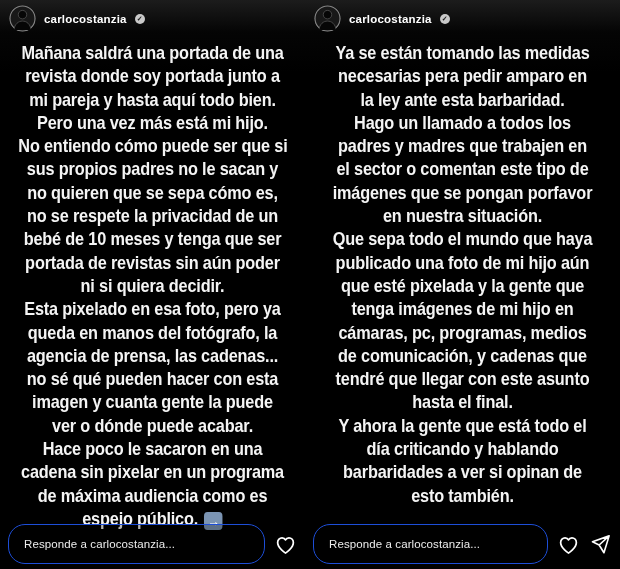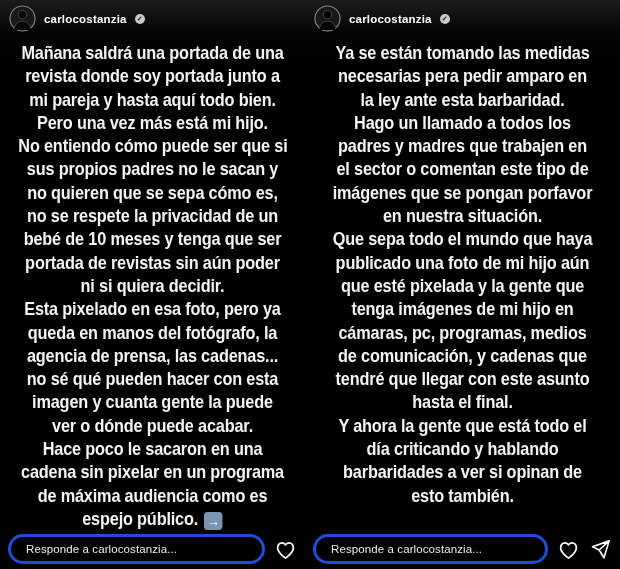--- a/index.html
+++ b/index.html
@@ -17,21 +17,21 @@
   .verified { width:10px; height:10px; border-radius:50%; background:#c9c9c9; color:#1c1c1c;
     font-size:7px; line-height:10px; text-align:center; font-weight:bold; display:inline-block; }
   .story-text { position:absolute; top:41px; left:0; right:0; text-align:center;
     color:#f4f4f4; font-weight:bold; font-size:18.5px; line-height:23.3px;
     letter-spacing:-0.2px; transform:scaleX(.88); transform-origin:50% 0; z-index:2; }
   .story-line { white-space:nowrap; }
   .arrow-emoji { display:inline-block; background:#7b94b3; color:#fff; border-radius:4px;
     width:21px; height:18px; line-height:18px; font-size:14px; font-weight:bold;
     margin-left:7px; vertical-align:-1px; text-align:center; }
   .footer { position:absolute; bottom:5px; left:8px; right:8px; display:flex; align-items:center; gap:9px; z-index:3; }
-  .reply-pill { flex:1; height:30px; border:3px solid #1d4ed8; border-radius:17px;
+  .reply-pill { flex:1; height:40px; border:1px solid #1d4ed8; border-radius:17px;
     display:flex; align-items:center; padding:0 15px; background:rgba(0,0,0,.25); }
   .reply-pill span { color:#ececec; font-size:11.5px; letter-spacing:.1px; }
   .icon-btn { background:none; border:none; padding:0; display:flex; align-items:center; cursor:pointer; }
   .icon-btn svg { display:block; }
 </style>
 </head>
 <body>
 
 <div class="screen">
 

